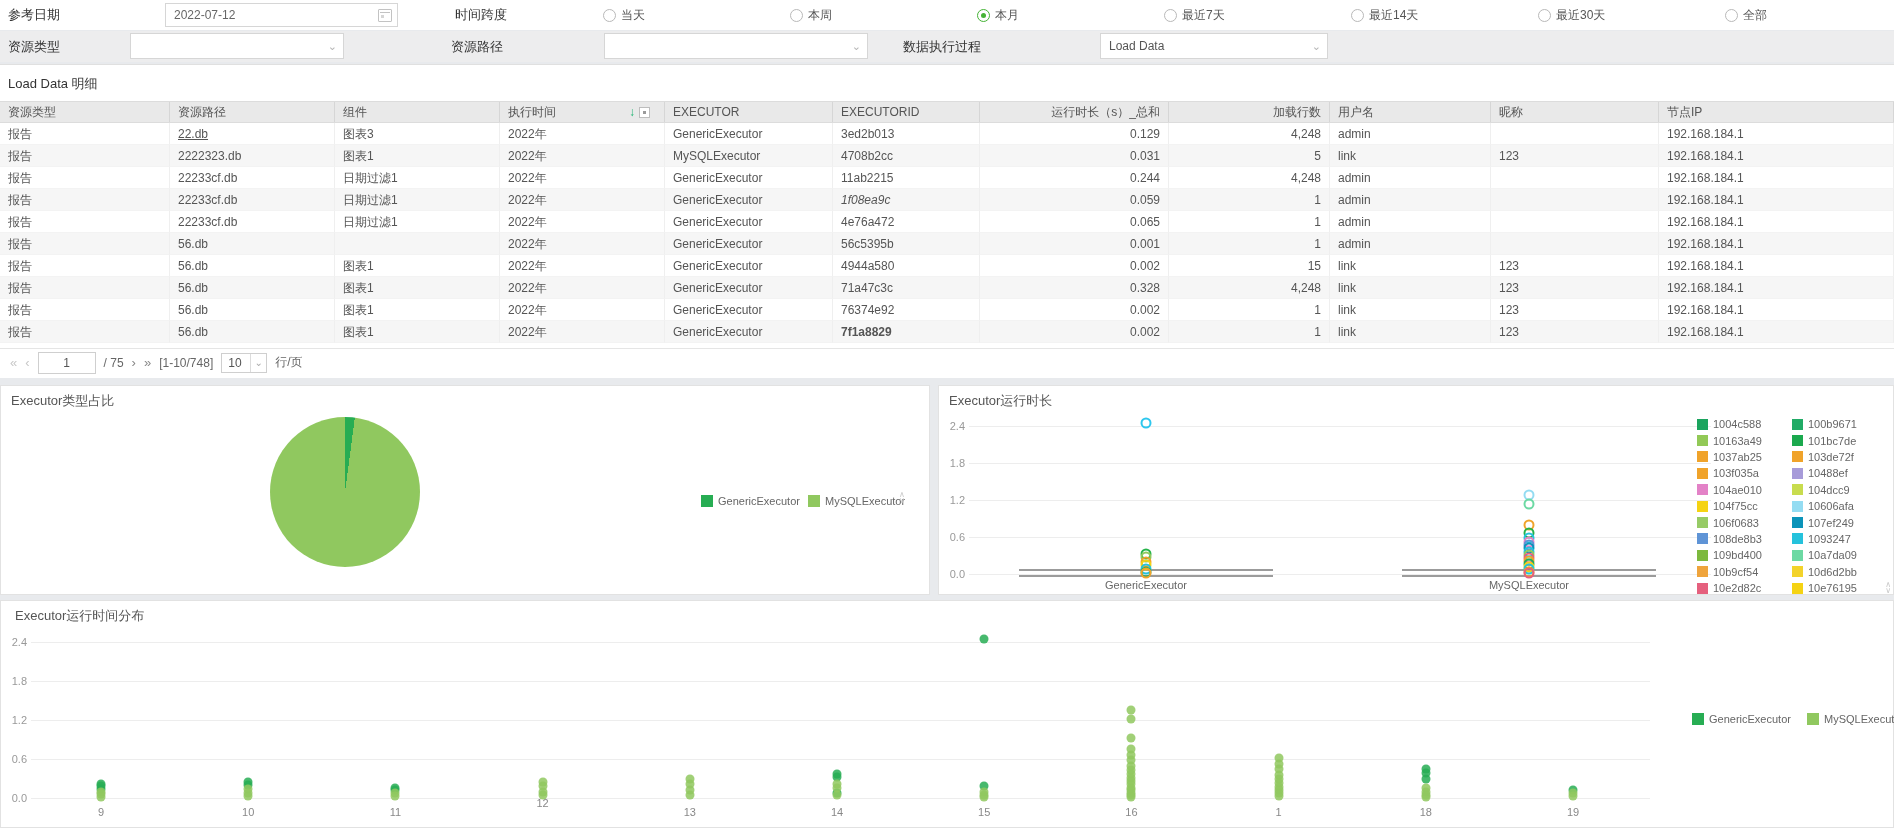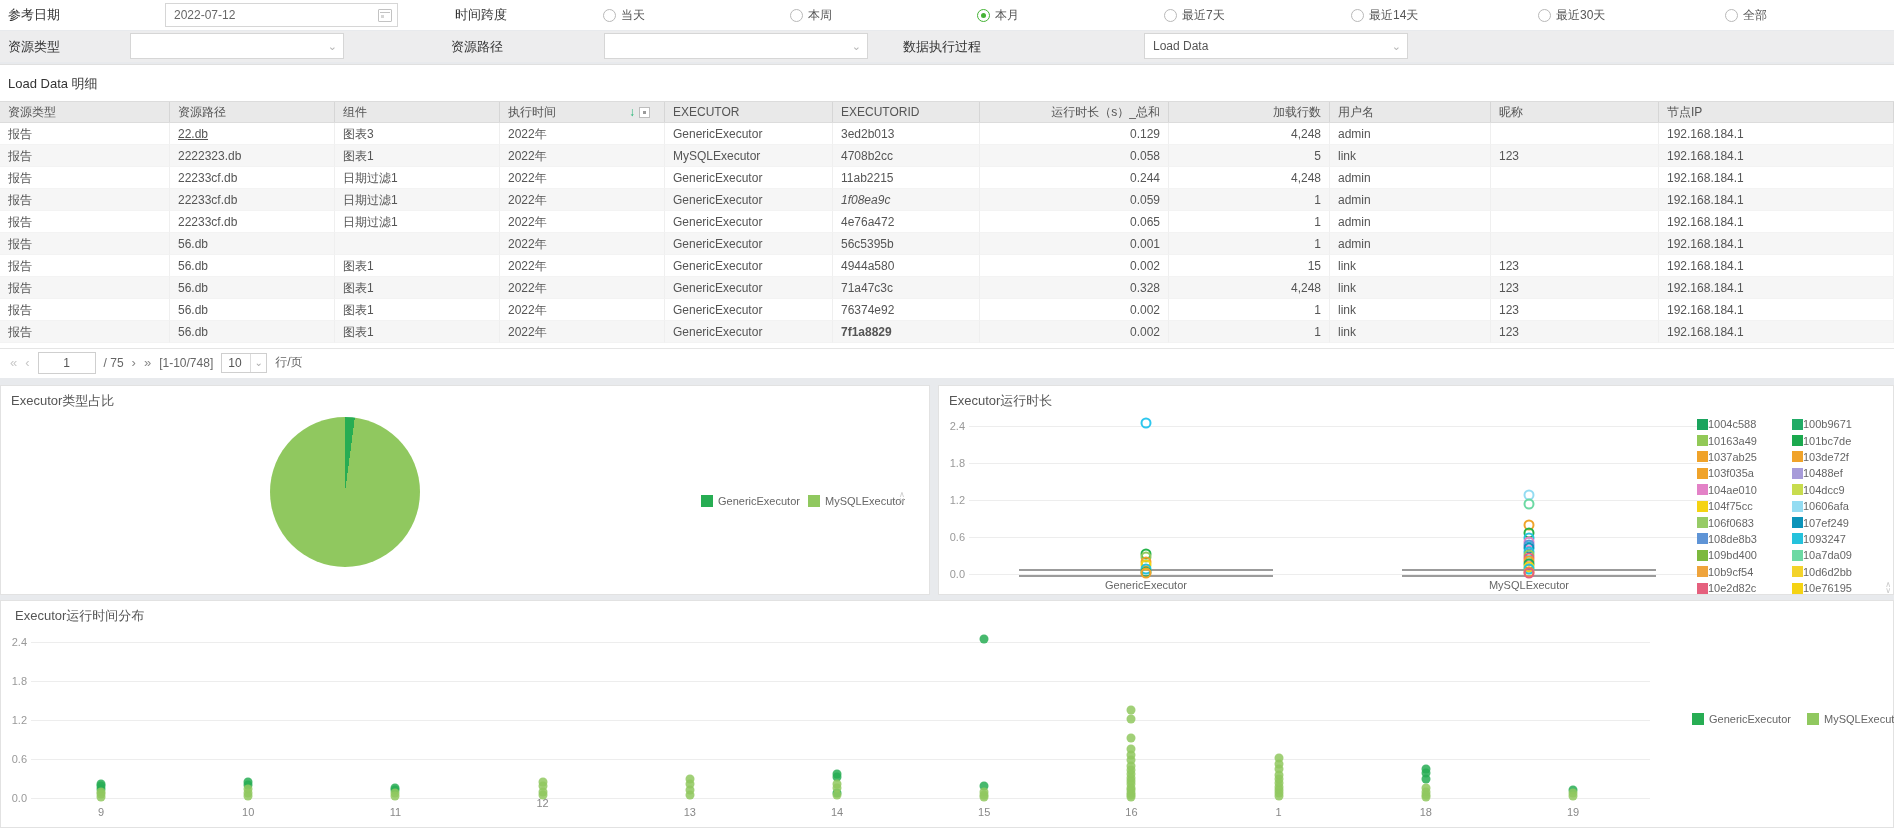--- a/index.html
+++ b/index.html
@@ -55,21 +55,21 @@
   .leg-txt{font-size:11px;color:#666;white-space:nowrap;}
   .scrollctl{position:absolute;display:flex;flex-direction:column;align-items:center;color:#c9c9c9;font-size:8px;line-height:6px;}
   .gridline{position:absolute;height:1px;background:#ededed;}
   .ytick{position:absolute;width:26px;text-align:right;font-size:11px;color:#999;}
   .xtick{position:absolute;font-size:11px;color:#888;transform:translateX(-50%);}
   .catlab{position:absolute;font-size:11px;color:#666;transform:translateX(-50%);}
   .ring{position:absolute;width:11px;height:11px;border:2px solid;border-radius:50%;box-sizing:border-box;background:transparent;transform:translate(-50%,-50%);}
   .dot{position:absolute;width:9px;height:9px;border-radius:50%;transform:translate(-50%,-50%);opacity:.85;}
   .boxline{position:absolute;height:2px;background:#9b9b9b;}
   #dur-legend{position:absolute;right:6px;top:30px;display:grid;grid-template-columns:95px 95px;grid-auto-rows:16.4px;}
-  .dleg{display:flex;align-items:center;}
+  .dleg{display:flex;align-items:center;gap:5px;}
   .dleg .sq{width:11px;height:11px;}
   .dleg .tx{font-size:11px;color:#666;white-space:nowrap;}
 </style>
 </head>
 <body>
 
 <div id="filter-row1">
   <span class="f-label" style="left:8px">参考日期</span>
   <div class="date-input">
     <span>2022-07-12</span>
@@ -113,21 +113,21 @@
   <div class="select" style="left:130px;width:214px;">
     <span></span>
     <span class="caret">⌄</span>
   </div>
   <span class="f-label2" style="left:451px">资源路径</span>
   <div class="select" style="left:604px;width:264px;">
     <span></span>
     <span class="caret">⌄</span>
   </div>
   <span class="f-label2" style="left:903px">数据执行过程</span>
-  <div class="select" style="left:1144px;width:264px;">
+  <div class="select" style="left:1100px;width:228px;">
     <span>Load Data</span>
     <span class="caret">⌄</span>
   </div>
 </div>
 
 <div id="table-panel">
   <div id="table-title">Load Data 明细</div>
   <div id="thead">
       <div class="th" style="width: 170px;"><span>资源类型</span></div>
       <div class="th" style="width: 165px;"><span>资源路径</span></div>
@@ -158,21 +158,21 @@
         <div class="td" style="width: 168px;"></div>
         <div class="td" style="width: 235px;">192.168.184.1</div>
       </div>
       <div class="tr alt">
         <div class="td" style="width: 170px;">报告</div>
         <div class="td" style="width: 165px;">2222323.db</div>
         <div class="td" style="width: 165px;">图表1</div>
         <div class="td" style="width: 165px;">2022年</div>
         <div class="td" style="width: 168px;">MySQLExecutor</div>
         <div class="td" style="width: 147px;">4708b2cc</div>
-        <div class="td right" style="width: 189px;">0.058</div>
+        <div class="td right" style="width: 189px;">0.031</div>
         <div class="td right" style="width: 161px;">5</div>
         <div class="td" style="width: 161px;">link</div>
         <div class="td" style="width: 168px;">123</div>
         <div class="td" style="width: 235px;">192.168.184.1</div>
       </div>
       <div class="tr">
         <div class="td" style="width: 170px;">报告</div>
         <div class="td" style="width: 165px;">22233cf.db</div>
         <div class="td" style="width: 165px;">日期过滤1</div>
         <div class="td" style="width: 165px;">2022年</div>

